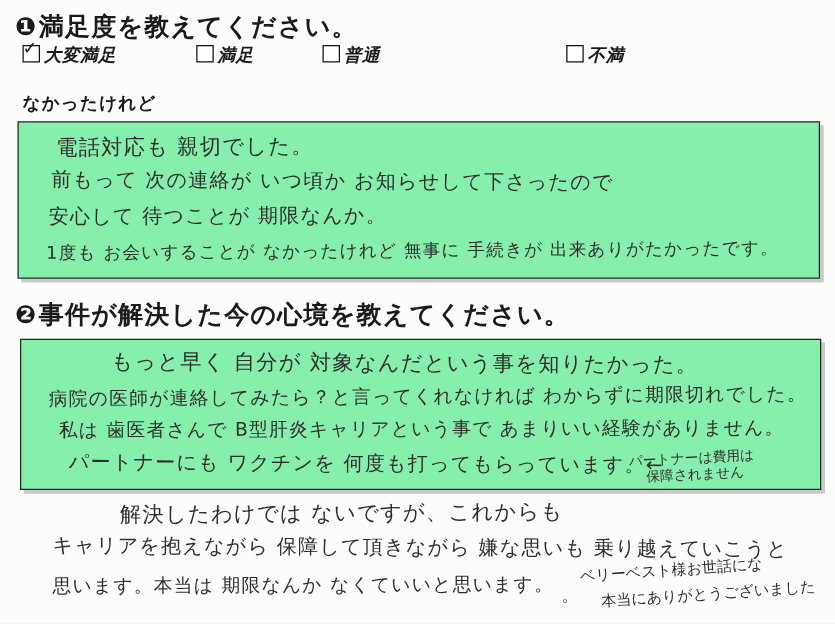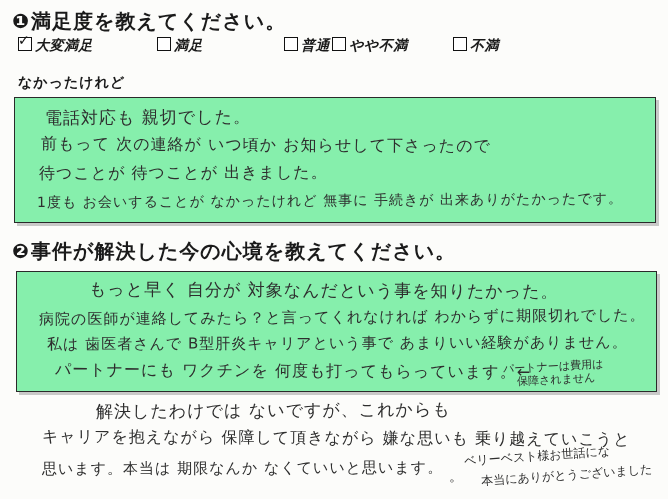--- a/index.html
+++ b/index.html
@@ -42,36 +42,33 @@
   <div class="q-heading" style="left:12px;top:8px;">
     <span class="q-num">❶</span><span>満足度を教えてください。</span>
   </div>
 
   <div class="opt" style="left:18px;">
     <span class="cb"><span class="tick">✓</span></span><span class="opt-label">大変満足</span>
   </div>
   <div class="opt" style="left:113px;margin-left:44px;">
     <span class="cb"></span><span class="opt-label">満足</span>
   </div>
-  <div class="opt" style="left:248px;padding-left:36px;">
+  <div class="opt" style="left:222px;padding-left:36px;">
     <span class="cb"></span><span class="opt-label">普通</span>
-  </div>
-  <div class="opt" style="left:332px;">
-    <span class="cb"></span><span class="opt-label">やや不満</span>
   </div>
   <div class="opt" style="left:453px;text-align:right;">
     <span class="cb"></span><span class="opt-label">不満</span>
   </div>
 
   <div class="sublabel">なかったけれど</div>
 
   <div class="answer-box" style="left:14px;top:97px;width:640px;height:124px;">
     <div class="hw r1" style="left:30px;top:8px;font-size:17px;">電話対応も 親切でした。</div>
     <div class="hw r2" style="left:26px;top:37px;font-size:16px;">前もって 次の連絡が いつ頃か お知らせして下さったので</div>
-    <div class="hw r3" style="left:24px;top:65px;font-size:16px;">待つことが 待つことが 出きました。</div>
+    <div class="hw r3" style="left:24px;top:65px;font-size:16px;">安心して 待つことが 期限なんか。</div>
     <div class="hw r1" style="left:22px;top:94px;font-size:14px;">1度も お会いすることが なかったけれど 無事に 手続きが 出来ありがたかったです。</div>
   </div>
 
   <div class="q-heading" style="left:12px;top:238px;text-align:center;">
     <span class="q-num">❷</span><span>事件が解決した今の心境を教えてください。</span>
   </div>
 
   <div class="answer-box" style="left:16px;top:271px;width:639px;height:119px;">
     <div class="hw r2" style="left:72px;top:7px;font-size:17px;">もっと早く 自分が 対象なんだという事を知りたかった。</div>
     <div class="hw r1" style="left:22px;top:36px;font-size:15px;">病院の医師が連絡してみたら？と言ってくれなければ わからずに期限切れでした。</div>

